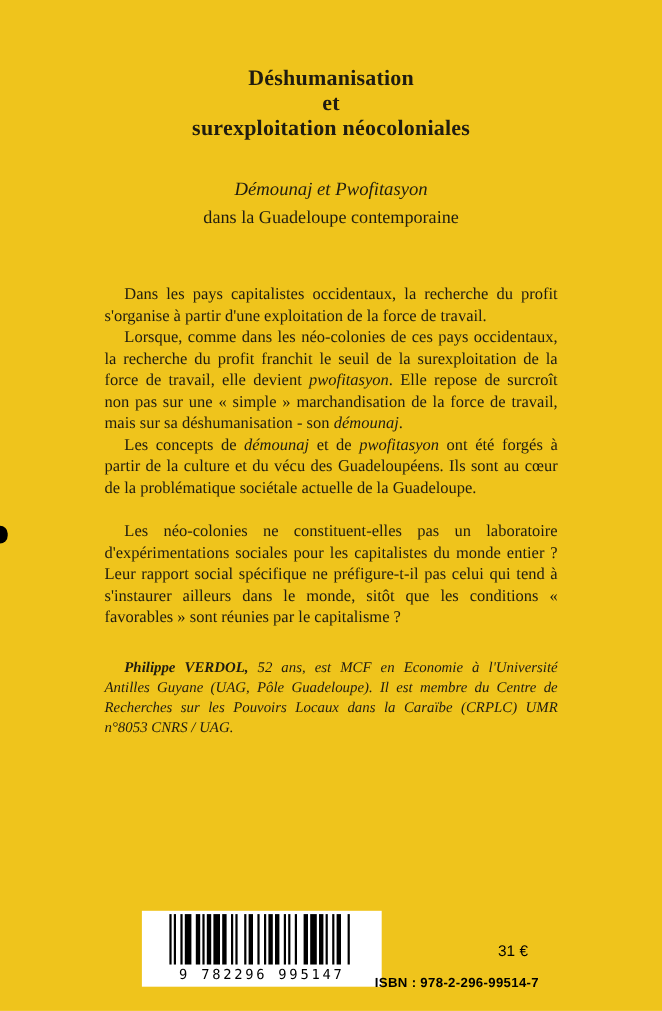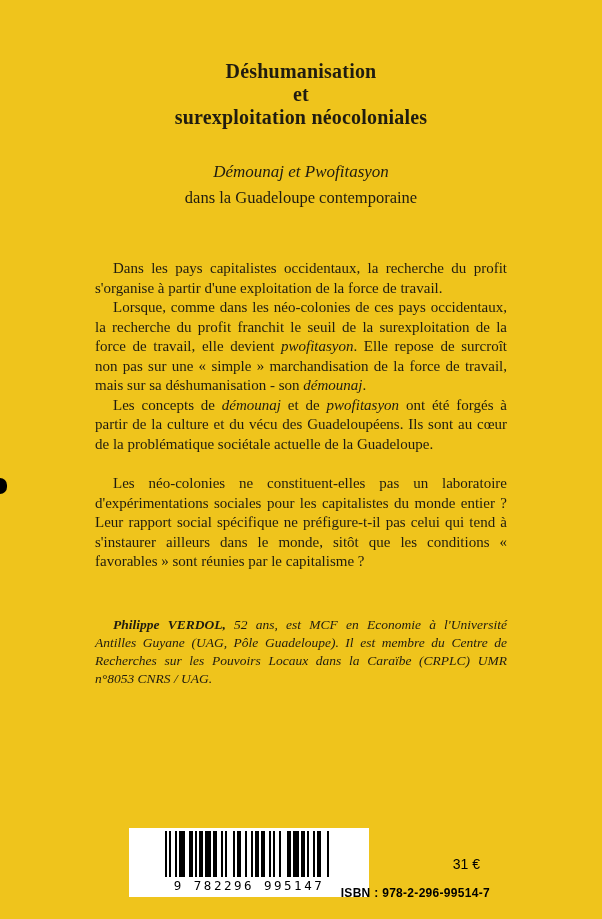--- a/index.html
+++ b/index.html
@@ -61,32 +61,32 @@
   }
   .body-block p.para {
     margin: 0;
     text-indent: 18px;
   }
   .body-block p.para.gap {
     margin-top: 20px;
   }
   .bio-block {
     width: 412px;
-    margin: 44px auto 0 auto;
+    margin: 26px auto 0 auto;
     font-size: 13.5px;
     line-height: 18px;
     text-align: justify;
     text-indent: 18px;
     font-style: italic;
   }
   .barcode-box {
     position: absolute;
     left: 129px;
     top: 828px;
-    width: 240px;
+    width: 218px;
     height: 69px;
     background: #ffffff;
     box-sizing: border-box;
     padding: 3px 8px 2px 8px;
   }
   .barcode-bars {
     display: flex;
     align-items: stretch;
     justify-content: center;
     height: 46px;

